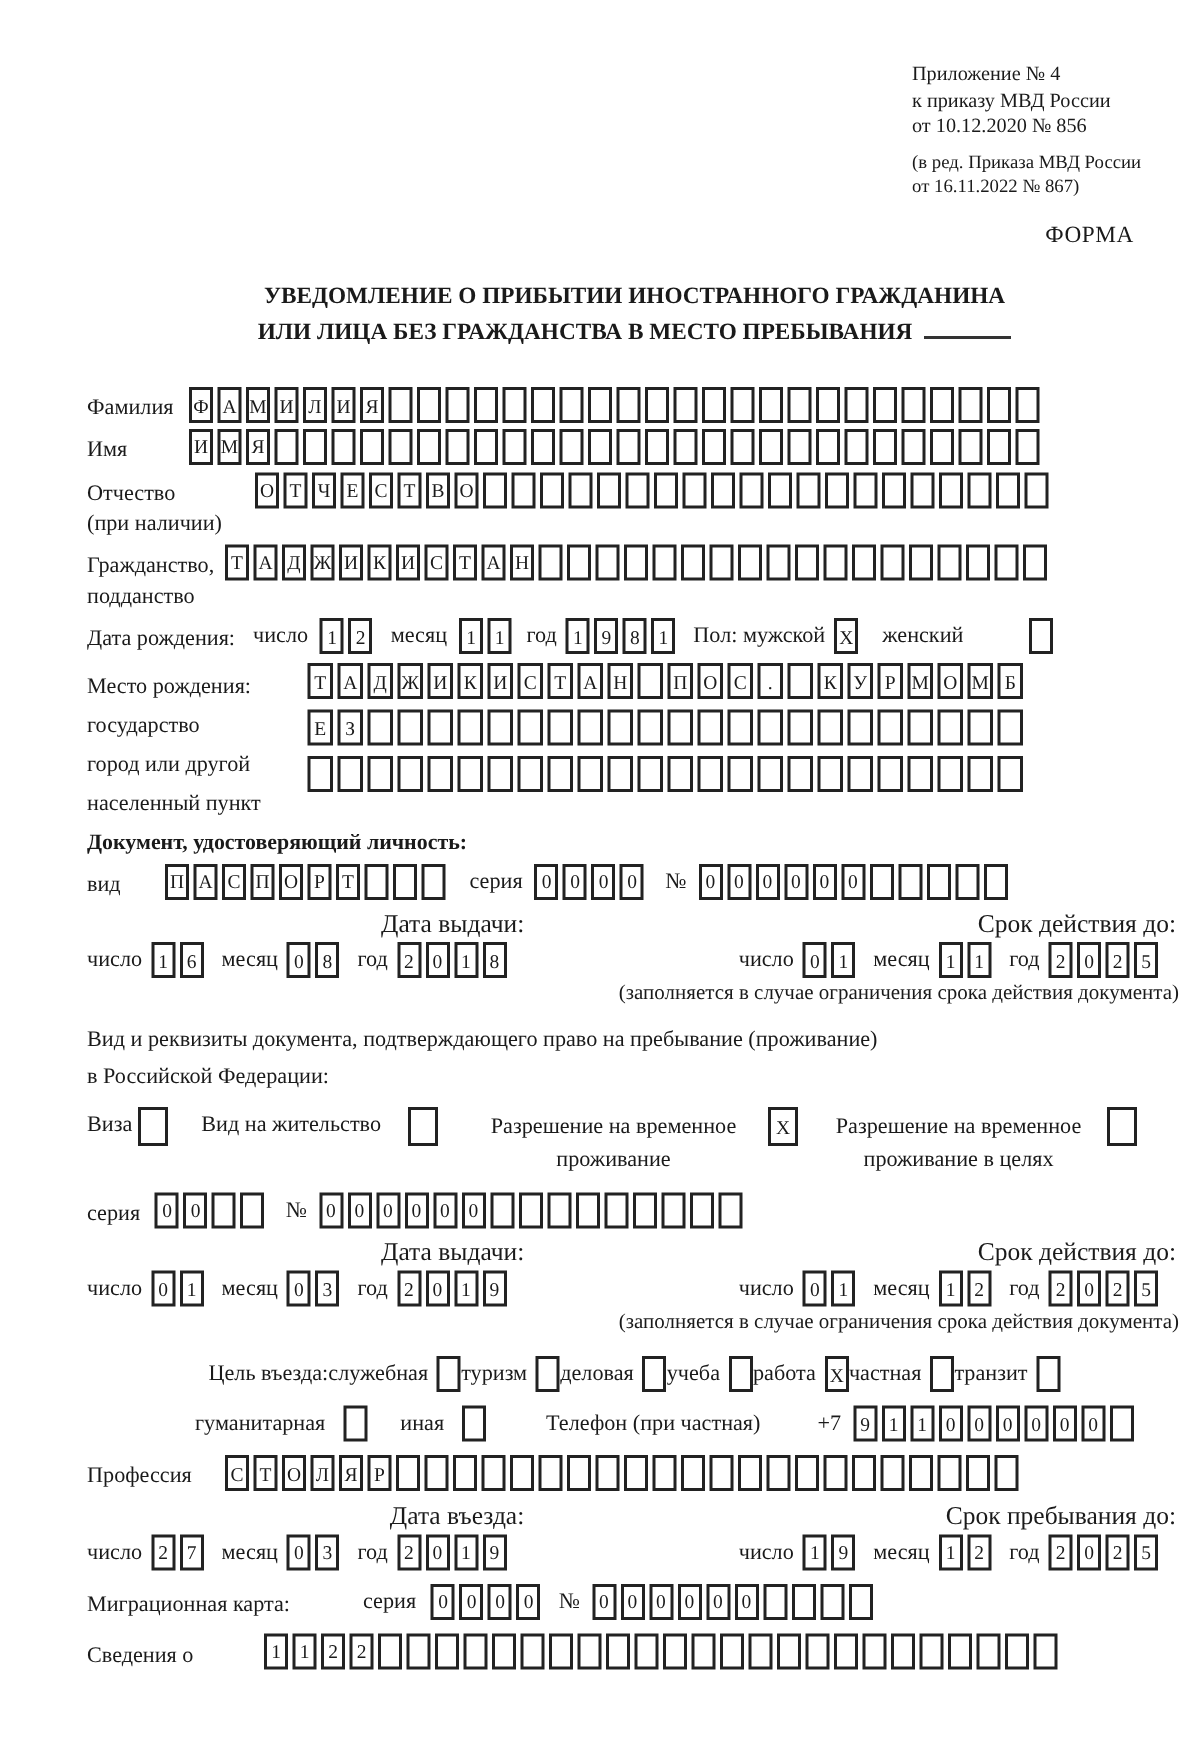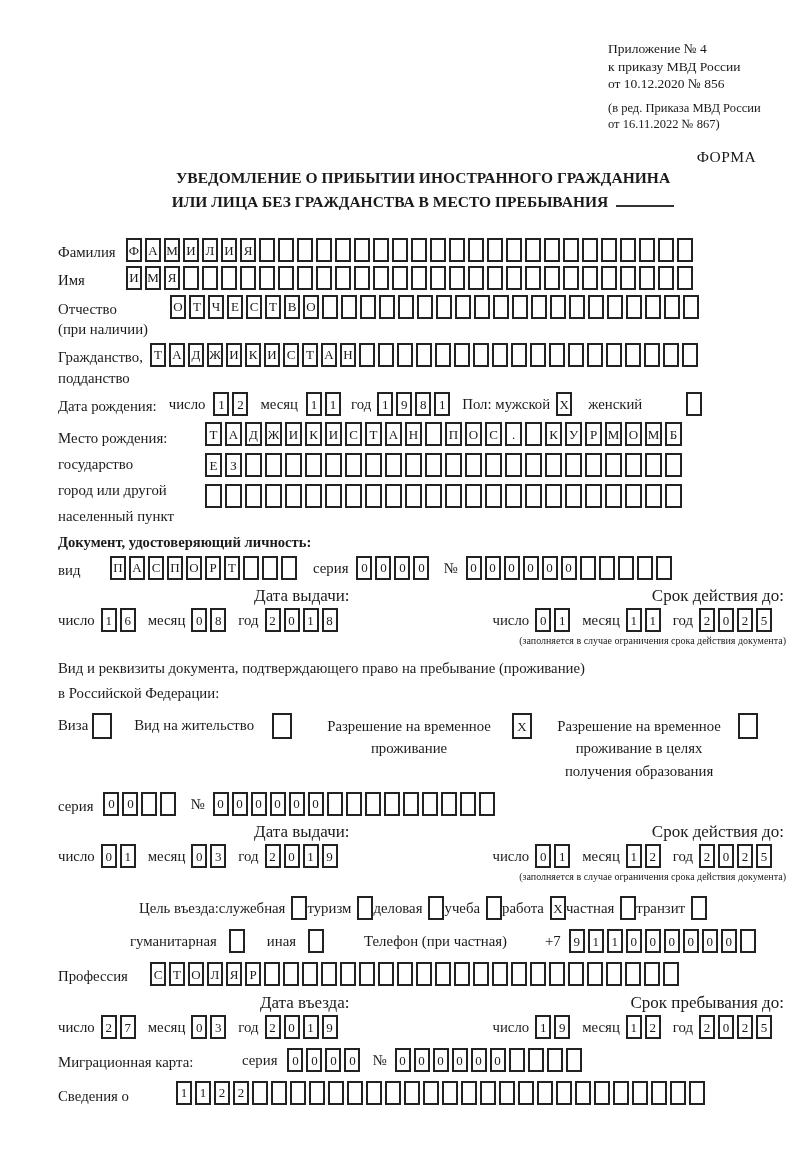--- a/index.html
+++ b/index.html
@@ -6,21 +6,21 @@
   html,body { margin:0; padding:0; background:#fff; }
   .page {
     width:800px; height:1163px; background:#ffffff; color:#1a1a1a;
     font-family:"Liberation Serif","DejaVu Serif",serif;
     padding:40px 12px 0 58px; position:relative; overflow:hidden;
   }
   
   .appendix { margin-left:auto; width:180px; font-size:13.5px; line-height:1.3; }
   .appendix .rev { margin-top:7px; font-size:12.5px; }
   .forma { text-align:right; padding-right:32px; font-weight:normal; font-size:15.5px; margin-top:16px; letter-spacing:.4px; }
-  .title { text-align:center; font-weight:bold; font-size:15.5px; line-height:1.55; }
+  .title { text-align:center; font-weight:bold; font-size:15.5px; line-height:1.55; margin-top:20px; }
   .uline { display:inline-block; width:58px; border-bottom:2px solid #333; height:.9em; margin-left:8px; }
   .sec-heading { text-align:center; font-weight:bold; font-size:14.6px; margin-top:24px; letter-spacing:.2px; }
   
   .form { margin-top:24px; font-size:14.8px; }
   .frow { display:flex; align-items:flex-start; margin-bottom:3px; }
   .flabel { flex:none; padding-top:4px; line-height:1.4; }
   .boxes { display:flex; gap:3px; flex:none; }
   .cbox {
     flex:none; width:16px; height:24px; border:2px solid #222;
     display:flex; align-items:center; justify-content:center;
@@ -29,21 +29,21 @@
   .boxes.w .cbox { width:17px; }
   .stack .boxes { margin-bottom:7px; }
   .dg-word { padding-top:4px; }
   .mid { padding-top:4px; }
   .doc-title { font-weight:bold; font-size:14.6px; margin:4px 0 5px 0; }
   .datepair { display:flex; justify-content:space-between; margin-top:6px; padding-right:4px; }
   .dg-title { text-align:right; font-size:17px; margin-bottom:2px; }
   .dg-row { display:flex; align-items:flex-start; }
   .dg-row .dg-word { margin-right:6px; }
   .dg-row .boxes { margin-right:12px; }
-  .note { font-size:10px; text-align:right; margin-top:3px; padding-right:2px; }
+  .note { font-size:14px; text-align:right; margin-top:3px; padding-right:2px; }
   .intro { margin-top:10px; line-height:1.65; }
   .optrow { display:flex; align-items:flex-start; margin-top:6px; }
   .optrow .olabel { padding-top:6px; }
   .optrow .boxes { margin:2px 0 0 8px; }
   .optrow .cbox { width:20px; height:26px; }
   .optml { text-align:center; line-height:1.5; padding-top:4px; }
   .purpose { display:flex; align-items:flex-start; justify-content:center; margin-top:14px; }
   .pair { display:flex; align-items:flex-start; gap:6px; }
   .pair .plabel { padding-top:4px; }
   .purpose2 { display:flex; align-items:flex-start; margin:9px 0 0 72px; }
@@ -442,21 +442,20 @@
       <div class="optml" style="margin-left:22px; width:190px">
         <div>Разрешение на временное</div>
         <div>проживание</div>
       </div>
       <span class="boxes">
           <span class="cbox">X</span>
         </span>
       <div class="optml" style="margin-left:16px; width:182px">
         <div>Разрешение на временное</div>
         <div>проживание в целях</div>
-        <div>получения образования</div>
       </div>
       <span class="boxes">
           <span class="cbox"></span>
         </span>
     </div>
 
     <div class="frow" style="margin-top:10px">
       <span class="flabel">серия</span>
       <span class="boxes" style="margin-left:10px">
           <span class="cbox">0</span>

